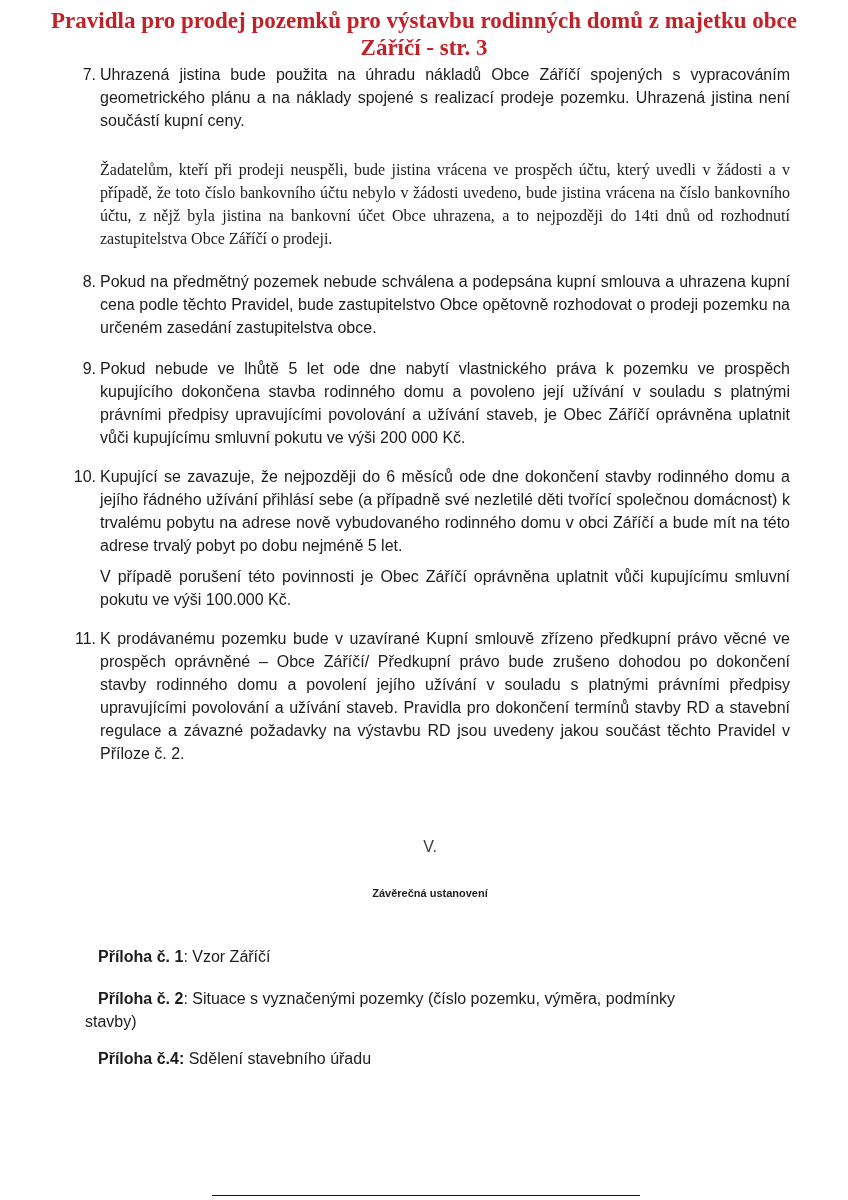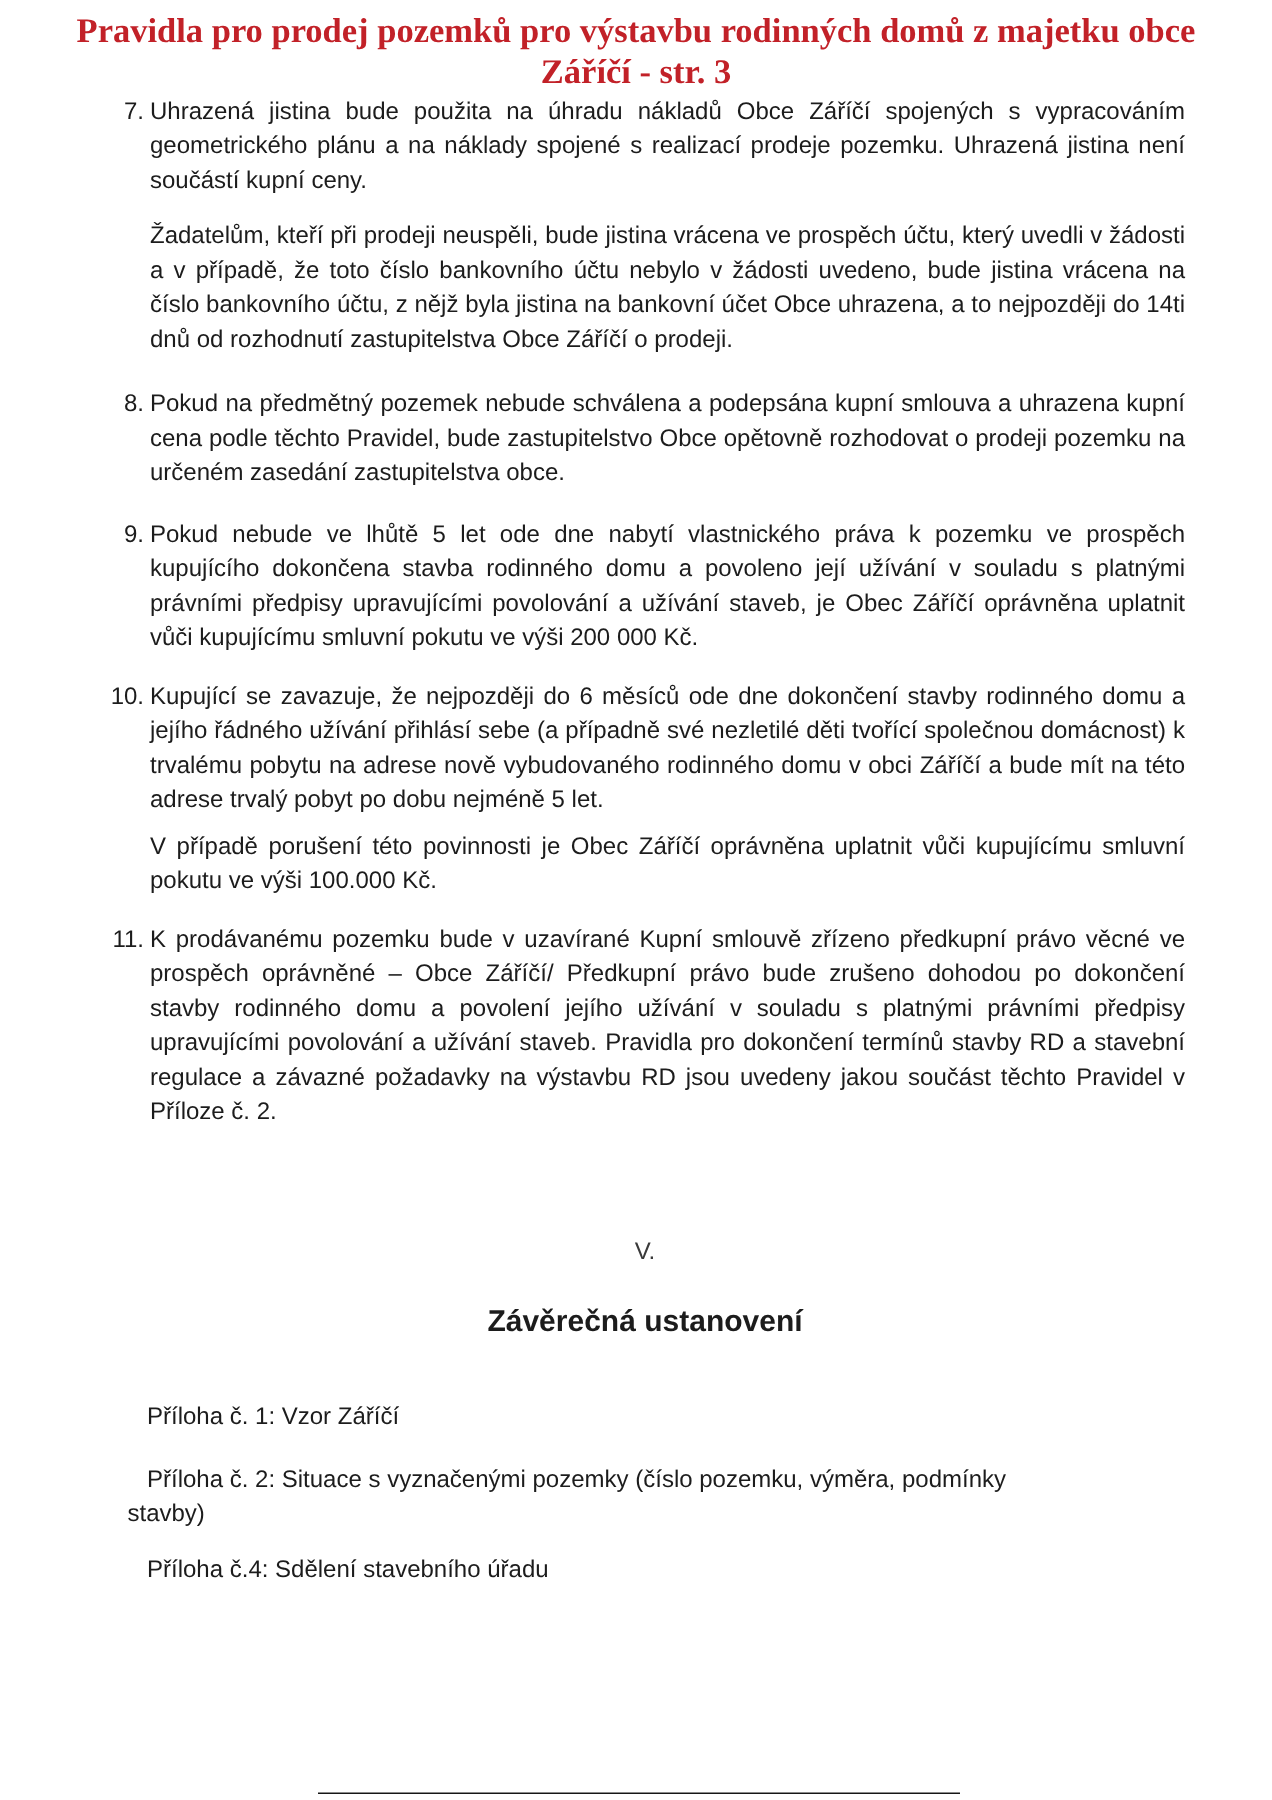--- a/index.html
+++ b/index.html
@@ -36,55 +36,55 @@
     text-align: justify;
   }
   .para .num {
     position: absolute;
     left: -32px;
     width: 28px;
     text-align: right;
     white-space: nowrap;
   }
   .p7   { margin-top: 2px;  }
-  .p7b  { margin-top: 14px; }
+  .p7b  { margin-top: 26px; font-family: Liberation Serif, serif; }
   .p8   { margin-top: 20px; }
   .p9   { margin-top: 18px; }
   .p10  { margin-top: 16px; }
   .p10b { margin-top: 8px;  }
   .p10c { margin-top: 0;    }
   .p11  { margin-top: 16px; }
 
   .section-num {
     margin-top: 70px;
     margin-left: 85px;
     width: 690px;
     text-align: center;
     color: #3a3a3a;
   }
   .closing-heading {
     margin-top: 24px;
     margin-left: 85px;
     width: 690px;
     text-align: center;
     font-weight: bold;
-    font-size: 20px;
+    font-size: 11px;
   }
   .effective-line {
     margin-top: 22px;
     margin-left: 100px;
     margin-right: 58px;
   }
 
   .attach {
     margin-left: 85px;
     max-width: 640px;
     text-indent: 13px;
   }
-  .attach b { font-weight: normal; margin-top: 40px; }
+  .attach b { font-weight: bold; margin-top: 40px; }
   .a1 { margin-top: 40px; }
   .a2 { margin-top: 19px; }
   .a3 { margin-top: 10px; }
   .a4 { margin-top: 14px; }
 
   .bottom-line {
     position: absolute;
     left: 212px;
     top: 1195px;
     width: 428px;

